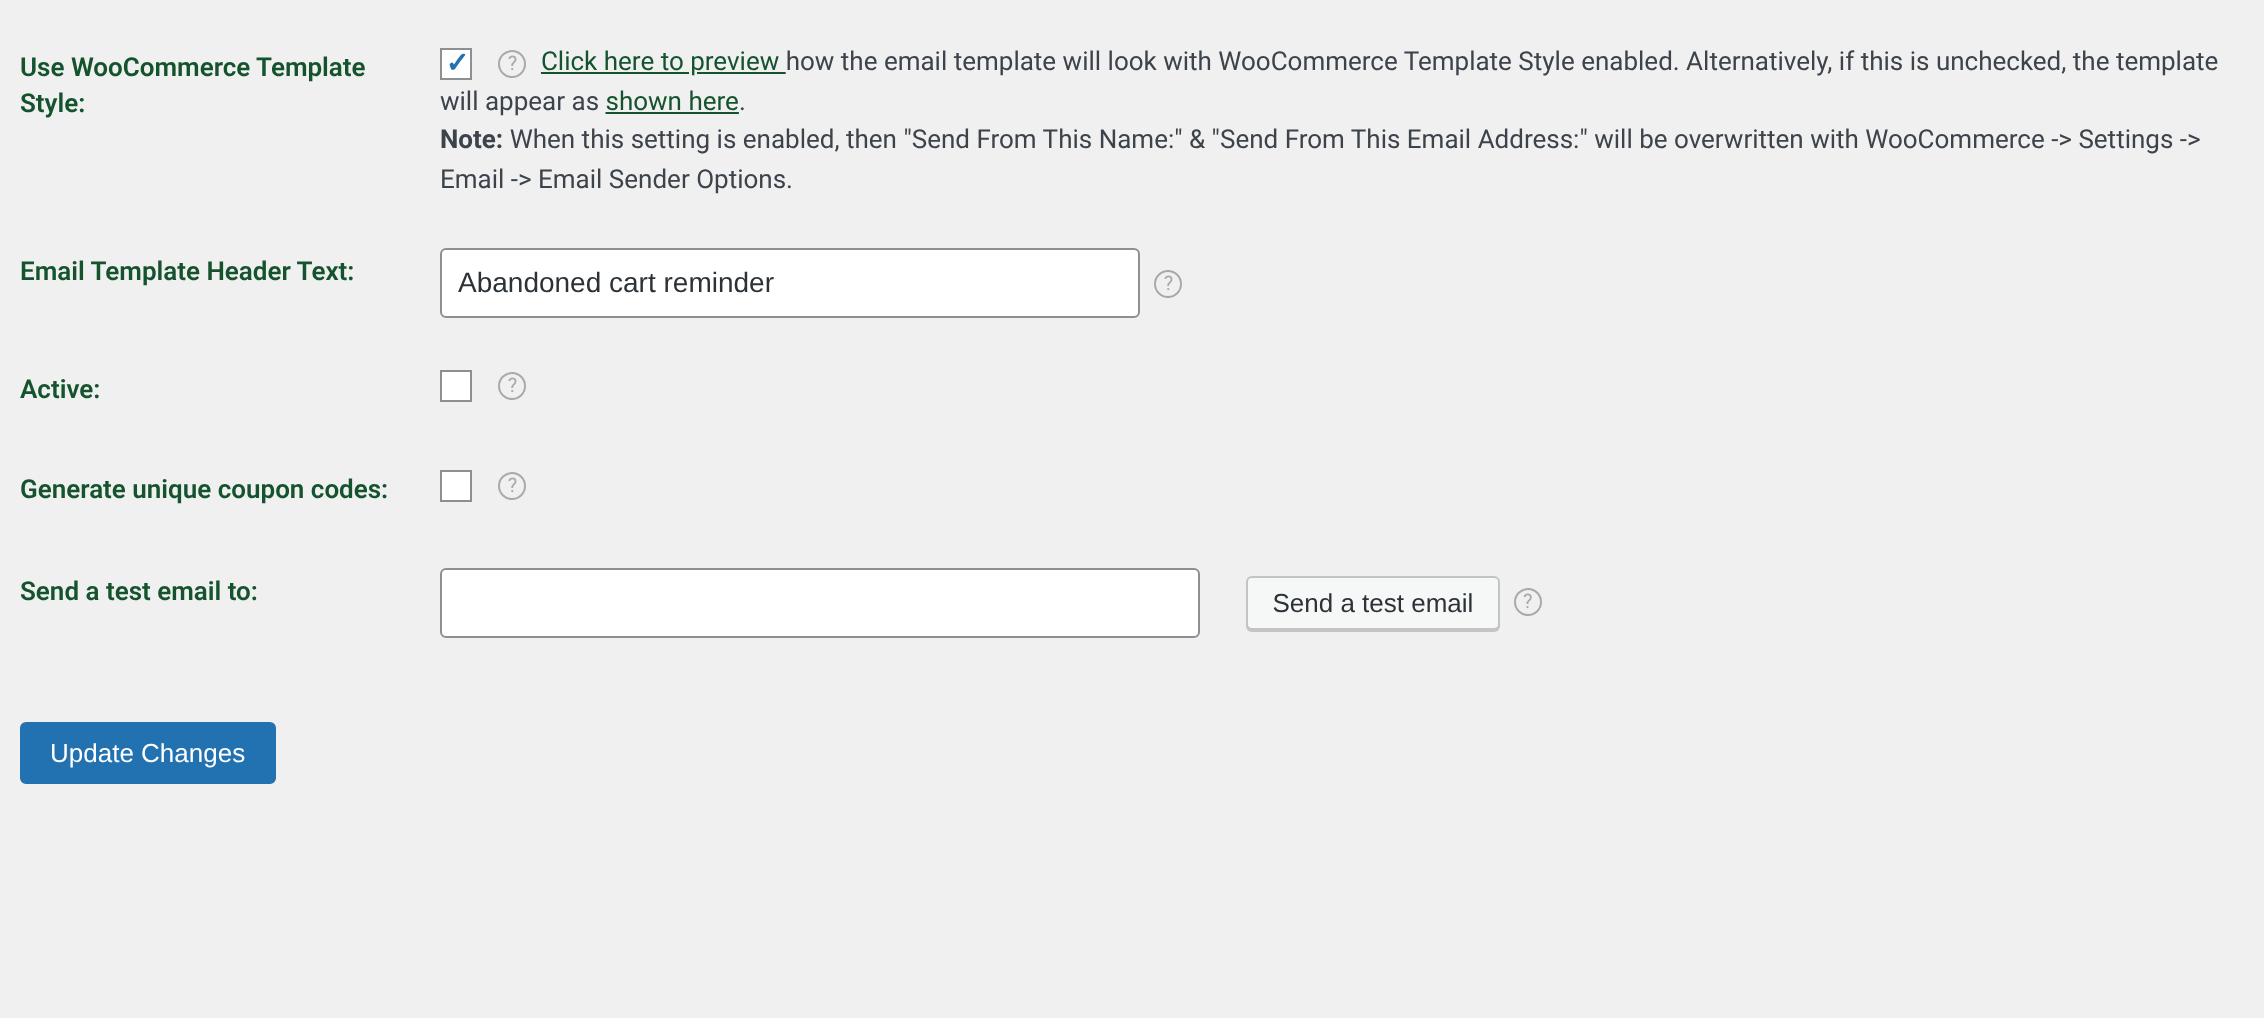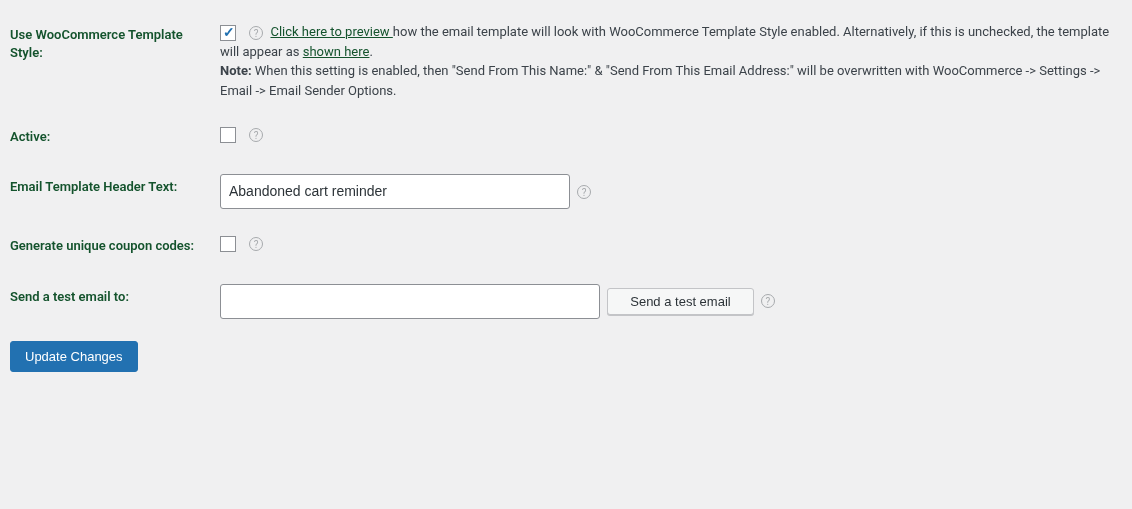--- a/index.html
+++ b/index.html
@@ -72,35 +72,36 @@
       color: #2c3338;
     }
     .header-text-input { width: 350px; }
     .coupon-input { width: 280px; }
     .email-input { width: 380px; }
     input::placeholder { color: #8c8f94; }
     .button-secondary {
       background: #f6f7f7;
       border: 1px solid #c3c4c7;
       color: #2c3338;
-      padding: 5px 22px;
+      padding: 5px 12px;
       font-size: 13px;
       cursor: pointer;
       border-radius: 3px;
-      margin-left: 4px;
+      margin-left: 20px;
       box-shadow: 0 1px 0 #c3c4c7;
     }
     .button-primary {
       background: #2271b1;
       border: 1px solid #2271b1;
       color: #fff;
       padding: 7px 14px;
       font-size: 13px;
       cursor: pointer;
       border-radius: 3px;
+      margin-top: 20px;
     }
     .submit-row { padding: 10px 0; }
     .coupon-help { margin-top: 6px; }
     .inline-middle { vertical-align: middle; }
   </style>
 </head>
 <body>
 
 <table class="form-table">
   <tbody>
@@ -112,31 +113,31 @@
         <span class="help-icon">?</span>
         <span class="row-content">
           <a href="#">Click here to preview </a><span>how the email template will look with WooCommerce Template Style enabled. Alternatively, if this is unchecked, the template will appear as </span><a href="#">shown here</a><span>.</span>
           <br>
           <span class="note-label">Note:</span><span> When this setting is enabled, then "Send From This Name:" &amp; "Send From This Email Address:" will be overwritten with WooCommerce -&gt; Settings -&gt; Email -&gt; Email Sender Options.</span>
         </span>
       </td>
     </tr>
 
     <tr>
-      <th>Active:</th>
+      <th>Email Template Header Text:</th>
       <td>
-        <input type="checkbox" style="">
+        <input type="text" class="header-text-input inline-middle" value="Abandoned cart reminder" style="">
         <span class="help-icon">?</span>
       </td>
     </tr>
 
     <tr>
-      <th>Email Template Header Text:</th>
+      <th>Active:</th>
       <td>
-        <input type="text" class="header-text-input inline-middle" value="Abandoned cart reminder" style="">
+        <input type="checkbox" style="">
         <span class="help-icon">?</span>
       </td>
     </tr>
 
 
     <tr>
       <th>Generate unique coupon codes:</th>
       <td>
         <input type="checkbox" style="">
         <span class="help-icon">?</span>

